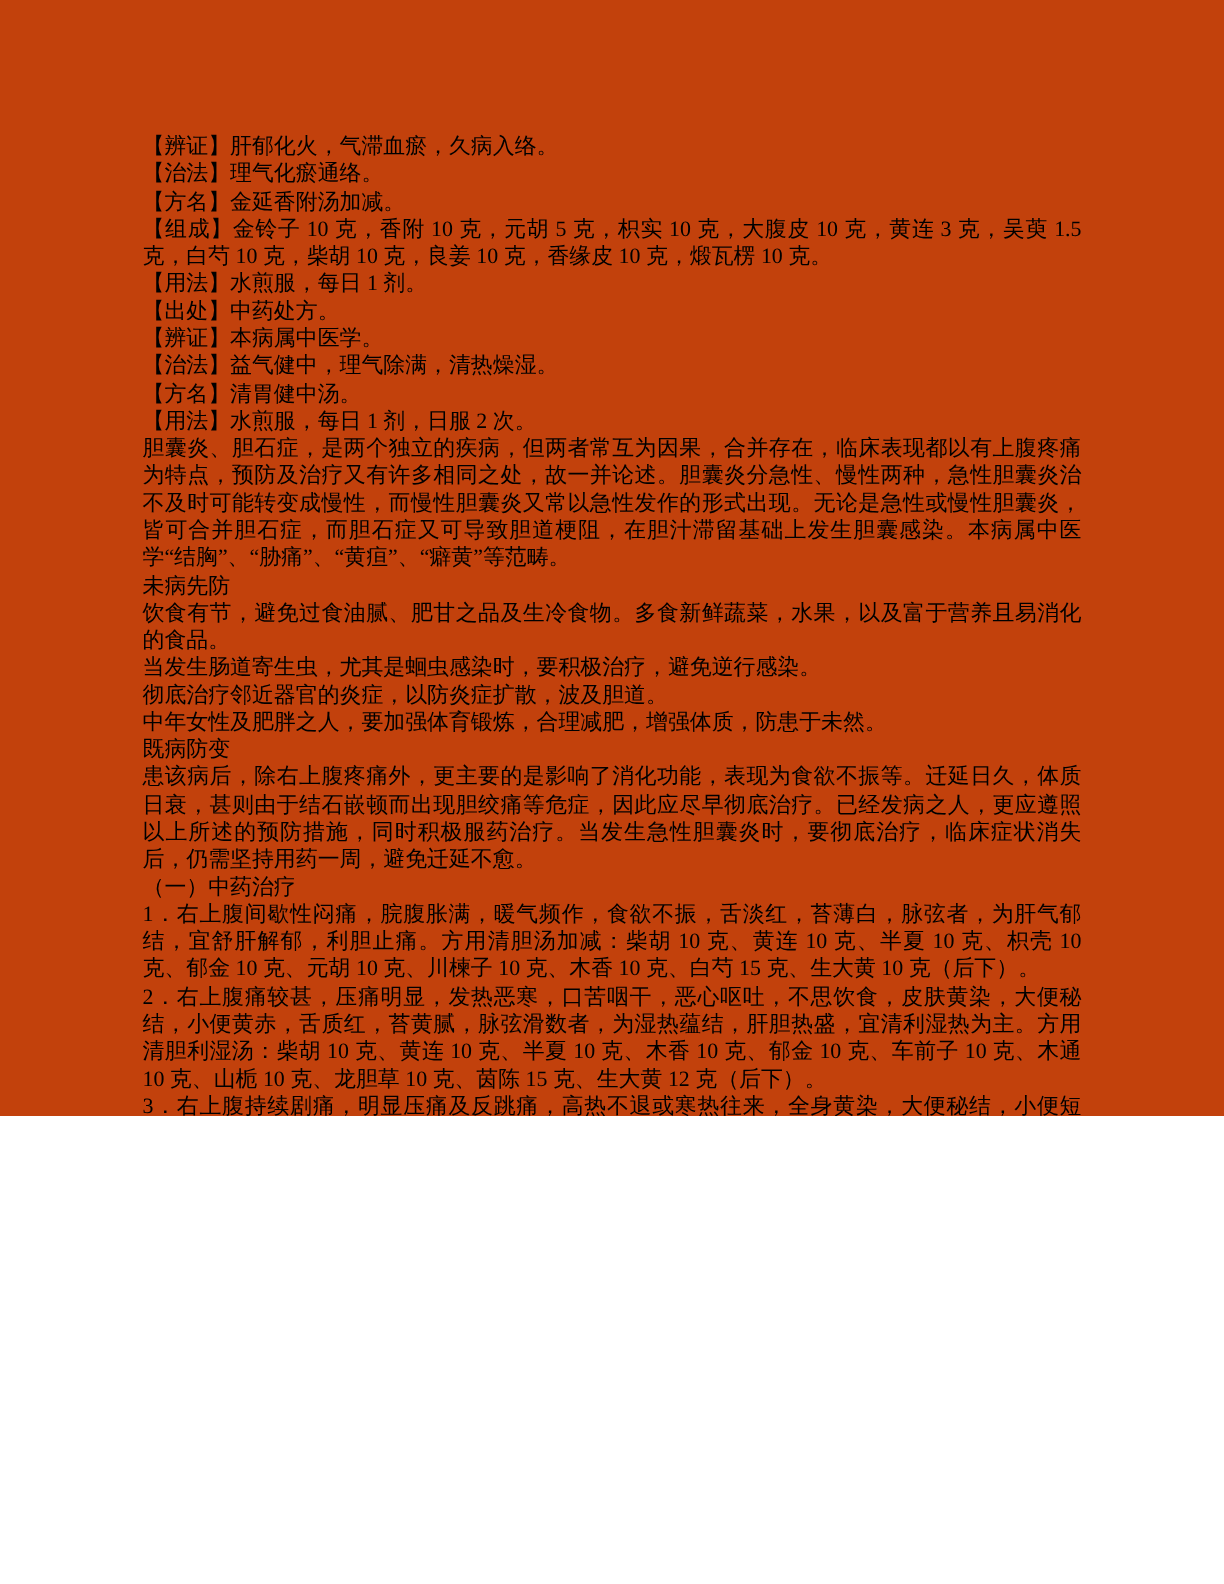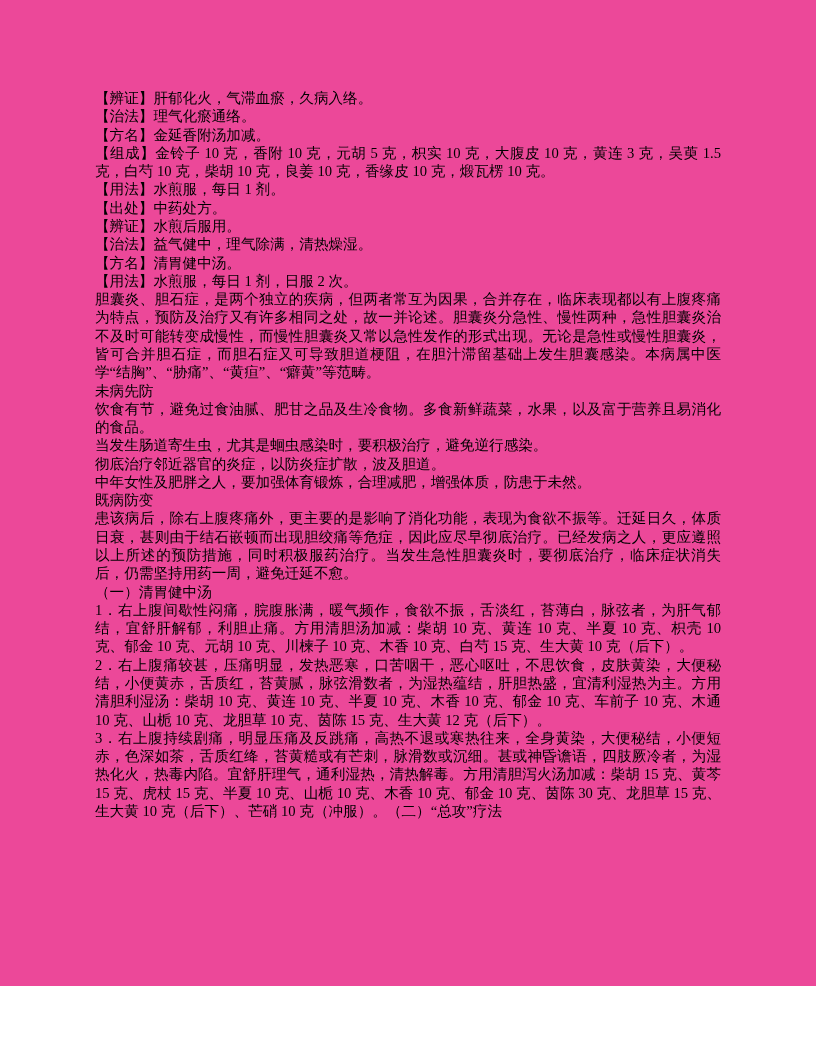--- a/index.html
+++ b/index.html
@@ -3,22 +3,22 @@
 <meta charset="utf-8">
 <style>
   html, body {
     margin: 0;
     padding: 0;
     background: #ffffff;
   }
   .page {
     position: relative;
     width: 816px;
-    height: 986px;
-    background: #ec4899;
+    height: 744px;
+    background: #c2410c;
     overflow: hidden;
     font-family: "Liberation Serif", "DejaVu Serif", serif;
   }
   .content {
     position: absolute;
     left: 95px;
     top: 89px;
     width: 626px;
     color: #000000;
     font-size: 14.6px;
@@ -35,30 +35,30 @@
 <body>
 
 <div class="page">
   <div class="content" id="doc-body">
       <p class="para">【辨证】肝郁化火，气滞血瘀，久病入络。</p>
       <p class="para">【治法】理气化瘀通络。</p>
       <p class="para">【方名】金延香附汤加减。</p>
       <p class="para">【组成】金铃子 10 克，香附 10 克，元胡 5 克，枳实 10 克，大腹皮 10 克，黄连 3 克，吴萸 1.5 克，白芍 10 克，柴胡 10 克，良姜 10 克，香缘皮 10 克，煅瓦楞 10 克。</p>
       <p class="para">【用法】水煎服，每日 1 剂。</p>
       <p class="para">【出处】中药处方。</p>
-      <p class="para">【辨证】水煎后服用。</p>
+      <p class="para">【辨证】本病属中医学。</p>
       <p class="para">【治法】益气健中，理气除满，清热燥湿。</p>
       <p class="para">【方名】清胃健中汤。</p>
       <p class="para">【用法】水煎服，每日 1 剂，日服 2 次。</p>
       <p class="para">胆囊炎、胆石症，是两个独立的疾病，但两者常互为因果，合并存在，临床表现都以有上腹疼痛为特点，预防及治疗又有许多相同之处，故一并论述。胆囊炎分急性、慢性两种，急性胆囊炎治不及时可能转变成慢性，而慢性胆囊炎又常以急性发作的形式出现。无论是急性或慢性胆囊炎，皆可合并胆石症，而胆石症又可导致胆道梗阻，在胆汁滞留基础上发生胆囊感染。本病属中医学“结胸”、“胁痛”、“黄疸”、“癖黄”等范畴。</p>
       <p class="para">未病先防</p>
       <p class="para">饮食有节，避免过食油腻、肥甘之品及生冷食物。多食新鲜蔬菜，水果，以及富于营养且易消化的食品。</p>
       <p class="para">当发生肠道寄生虫，尤其是蛔虫感染时，要积极治疗，避免逆行感染。</p>
       <p class="para">彻底治疗邻近器官的炎症，以防炎症扩散，波及胆道。</p>
       <p class="para">中年女性及肥胖之人，要加强体育锻炼，合理减肥，增强体质，防患于未然。</p>
       <p class="para">既病防变</p>
       <p class="para">患该病后，除右上腹疼痛外，更主要的是影响了消化功能，表现为食欲不振等。迁延日久，体质日衰，甚则由于结石嵌顿而出现胆绞痛等危症，因此应尽早彻底治疗。已经发病之人，更应遵照以上所述的预防措施，同时积极服药治疗。当发生急性胆囊炎时，要彻底治疗，临床症状消失后，仍需坚持用药一周，避免迁延不愈。</p>
-      <p class="para">（一）清胃健中汤</p>
+      <p class="para">（一）中药治疗</p>
       <p class="para">1．右上腹间歇性闷痛，脘腹胀满，暖气频作，食欲不振，舌淡红，苔薄白，脉弦者，为肝气郁结，宜舒肝解郁，利胆止痛。方用清胆汤加减：柴胡 10 克、黄连 10 克、半夏 10 克、枳壳 10 克、郁金 10 克、元胡 10 克、川楝子 10 克、木香 10 克、白芍 15 克、生大黄 10 克（后下）。</p>
       <p class="para">2．右上腹痛较甚，压痛明显，发热恶寒，口苦咽干，恶心呕吐，不思饮食，皮肤黄染，大便秘结，小便黄赤，舌质红，苔黄腻，脉弦滑数者，为湿热蕴结，肝胆热盛，宜清利湿热为主。方用清胆利湿汤：柴胡 10 克、黄连 10 克、半夏 10 克、木香 10 克、郁金 10 克、车前子 10 克、木通 10 克、山栀 10 克、龙胆草 10 克、茵陈 15 克、生大黄 12 克（后下）。</p>
       <p class="para">3．右上腹持续剧痛，明显压痛及反跳痛，高热不退或寒热往来，全身黄染，大便秘结，小便短赤，色深如茶，舌质红绛，苔黄糙或有芒刺，脉滑数或沉细。甚或神昏谵语，四肢厥冷者，为湿热化火，热毒内陷。宜舒肝理气，通利湿热，清热解毒。方用清胆泻火汤加减：柴胡 15 克、黄芩 15 克、虎杖 15 克、半夏 10 克、山栀 10 克、木香 10 克、郁金 10 克、茵陈 30 克、龙胆草 15 克、生大黄 10 克（后下）、芒硝 10 克（冲服）。（二）“总攻”疗法</p>
     </div>
 </div>
 
 </body></html>

